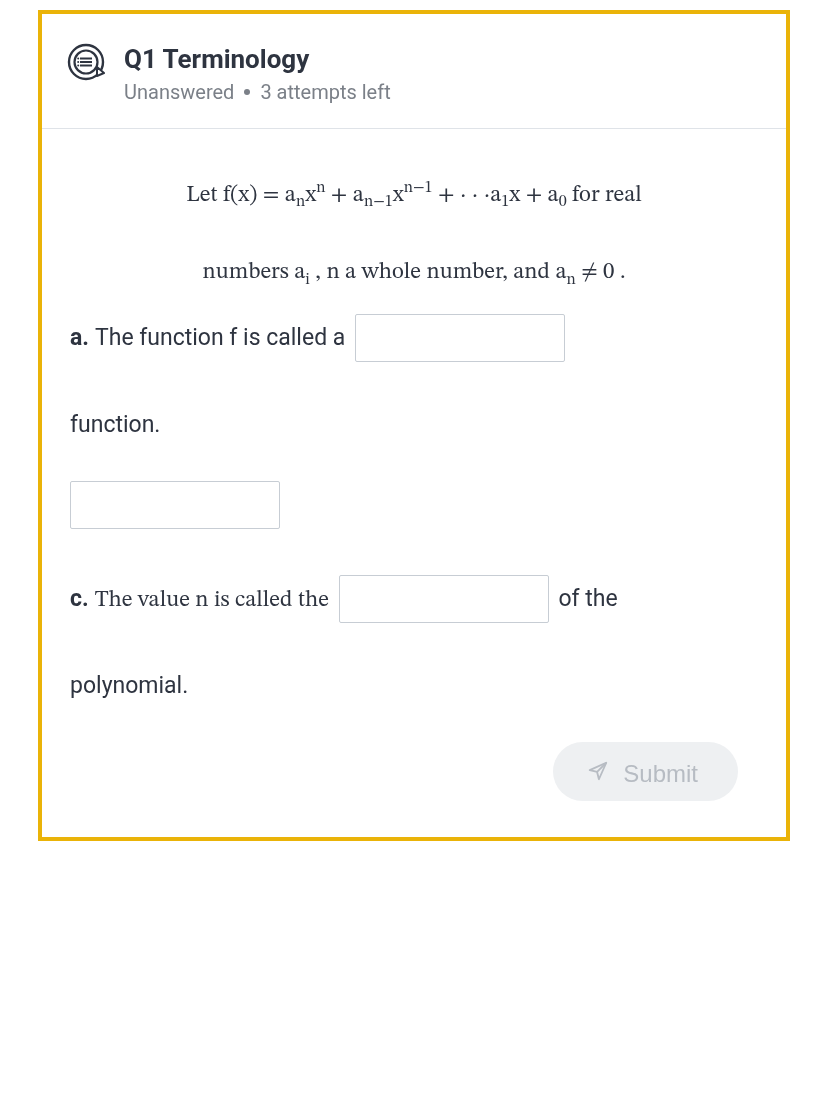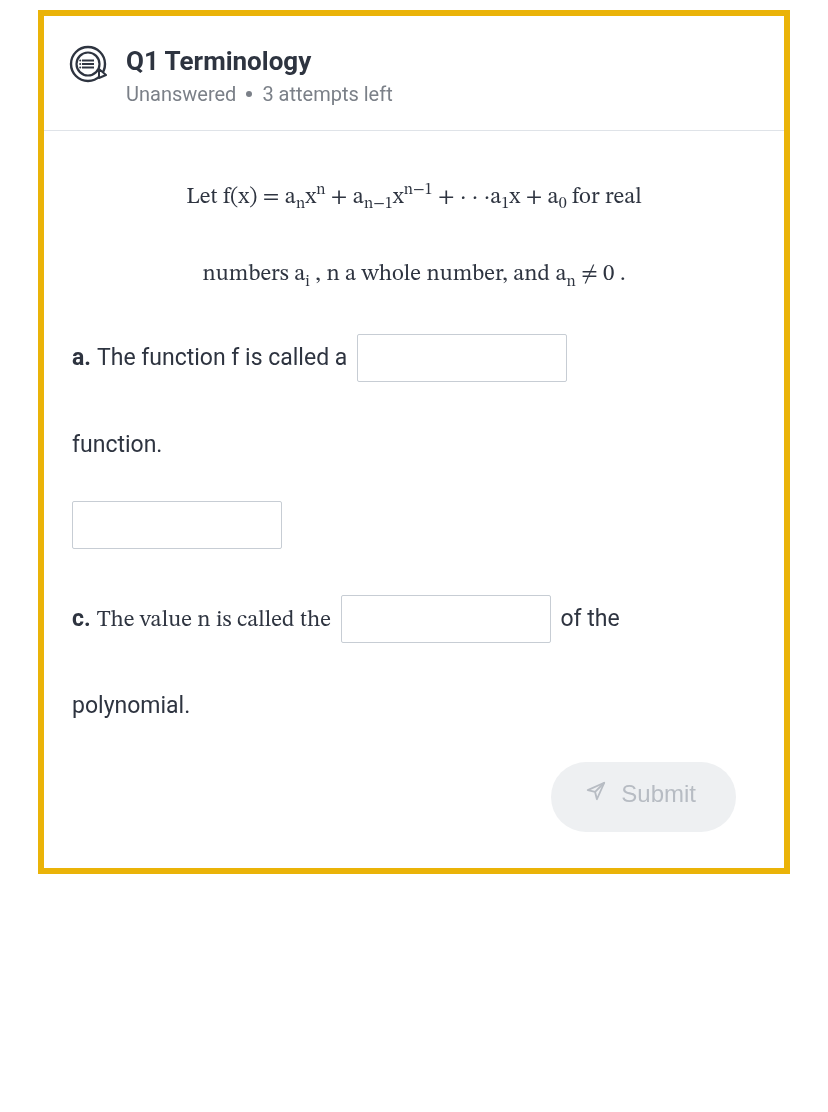--- a/index.html
+++ b/index.html
@@ -5,21 +5,21 @@
   * { box-sizing: border-box; }
   body {
     margin: 0;
     padding: 0;
     font-family: -apple-system, BlinkMacSystemFont, "Segoe UI", Roboto, "Helvetica Neue", Arial, sans-serif;
     background: #ffffff;
     color: #2e3440;
     width: 828px;
   }
   .card {
-    border: 6px solid #eab308;
+    border: 4px solid #eab308;
     margin: 10px 38px 20px 38px;
     background: #fff;
   }
   .card-header {
     display: flex;
     align-items: flex-start;
     padding: 28px 24px 24px 24px;
     border-bottom: 1px solid #dfe3e8;
     gap: 18px;
   }
@@ -54,21 +54,21 @@
   .card-body {
     padding: 48px 28px 36px 28px;
     font-size: 23px;
     line-height: 1.45;
     color: #2e3440;
   }
   .math-line1 {
     margin-bottom: 40px;
   }
   .math-line2 {
-    margin-bottom: 40px;
+    margin-bottom: 22px;
   }
   .qrow {
     margin-bottom: 40px;
     display: block;
   }
   .qrow .seg {
     display: inline-block;
     vertical-align: middle;
     margin-right: 4px;
     margin-bottom: 6px;
@@ -94,21 +94,21 @@
     display: flex;
     justify-content: flex-end;
     padding-right: 20px;
     margin-top: 30px;
   }
   .submit-btn {
     background: #eef0f2;
     color: #b7bcc3;
     border: none;
     border-radius: 999px;
-    padding: 18px 40px 24px 34px;
+    padding: 18px 40px 13px 34px;
     font-size: 24px;
     font-weight: 500;
     display: inline-flex;
     align-items: center;
     gap: 14px;
     cursor: default;
   }
 </style>
 </head>
 <body>

